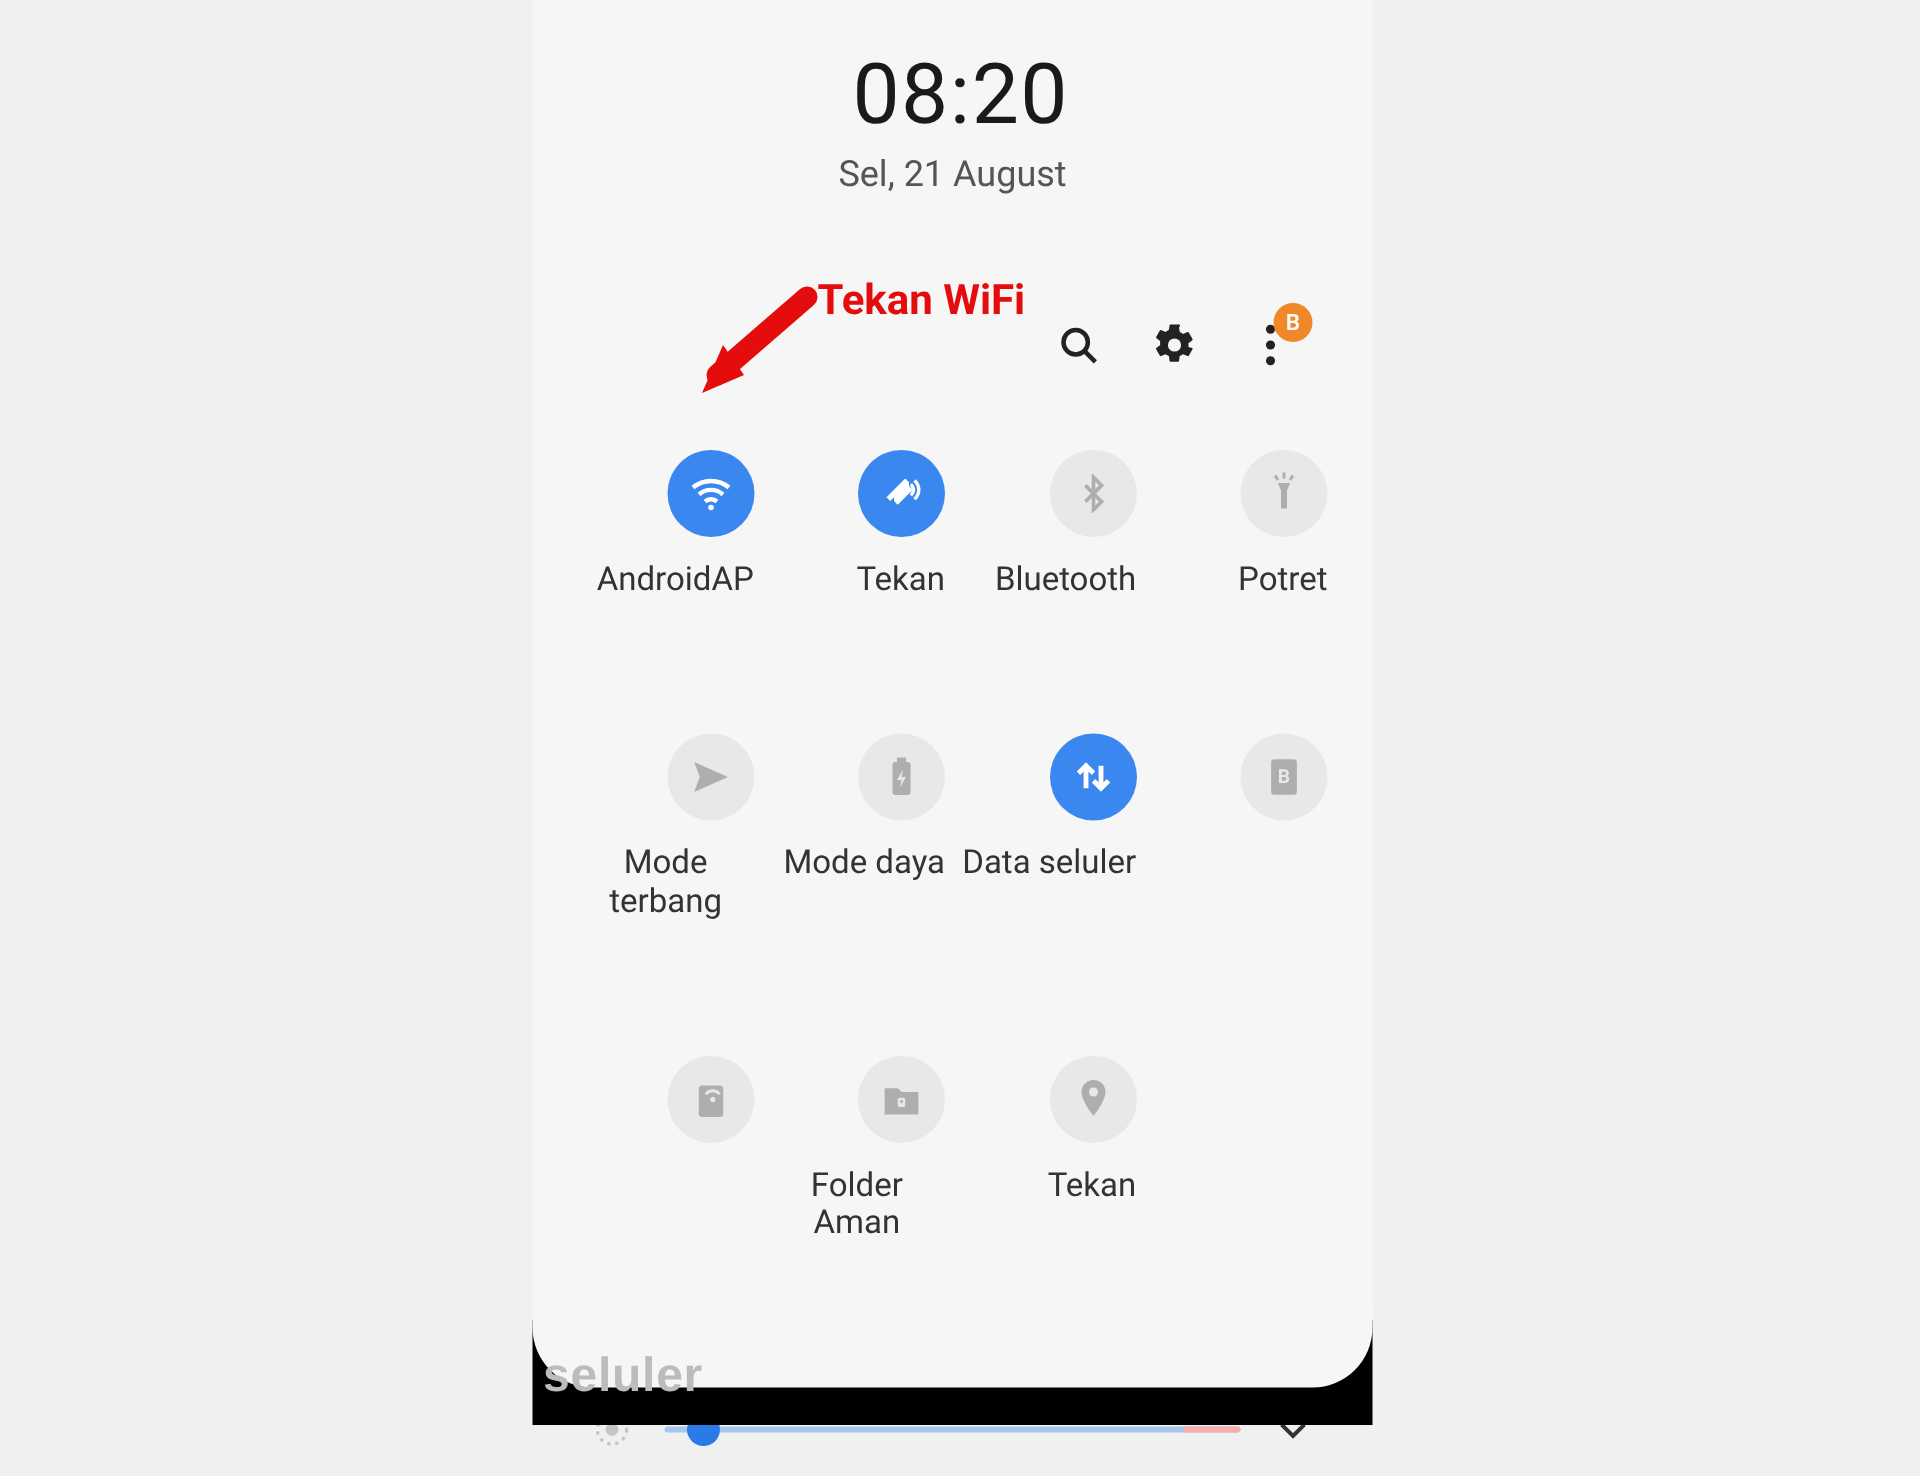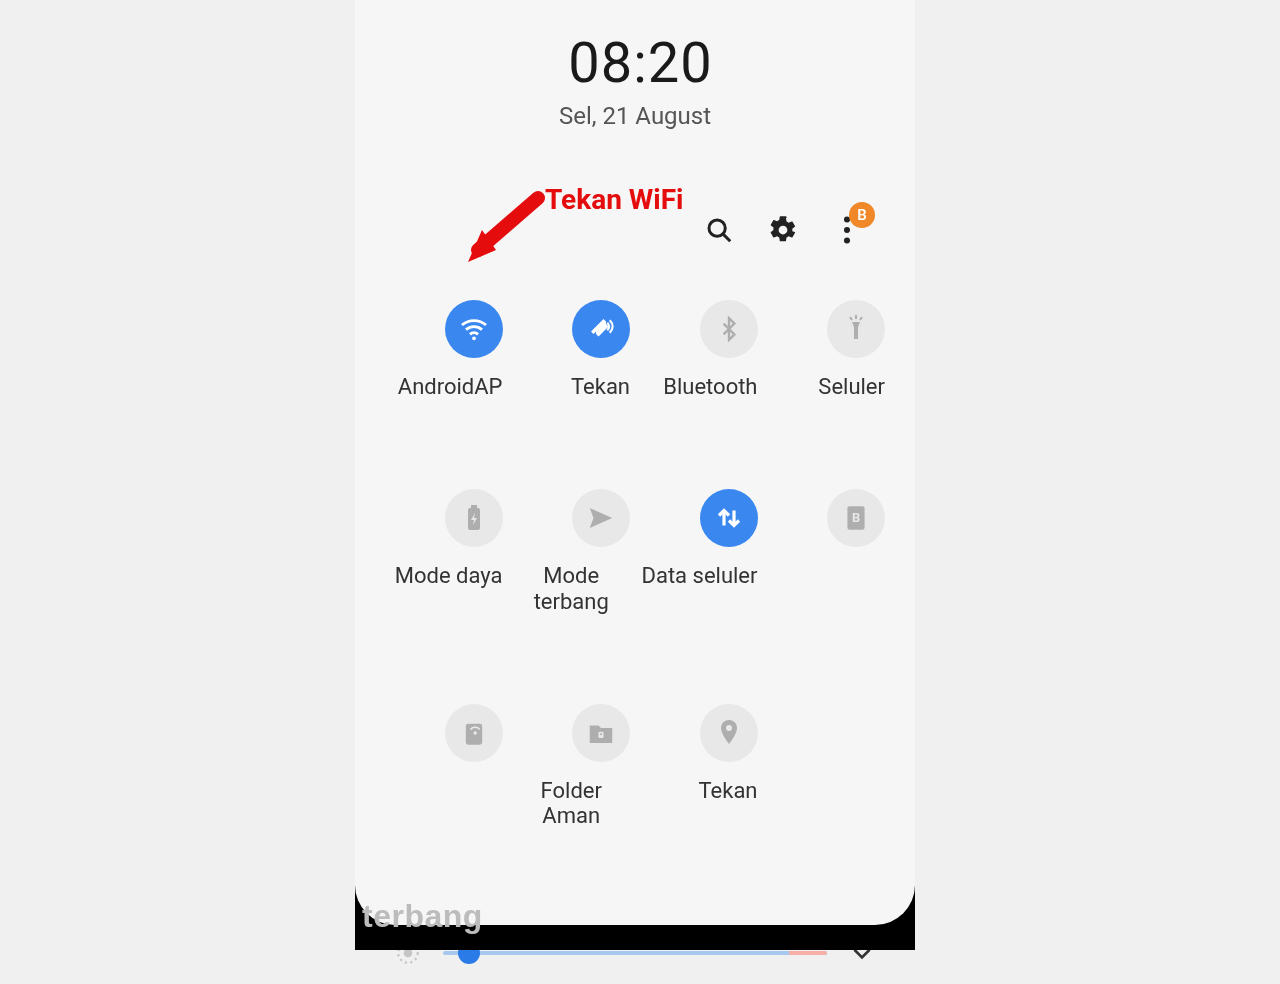--- a/index.html
+++ b/index.html
@@ -270,39 +270,39 @@
       </div>
       <div class="tile">
         <div class="circle">
           <svg width="24" height="30" viewBox="0 0 24 30" fill="#aeaeae">
             <path d="M8 8h8l-2 5v12h-4V13Z"></path>
             <line x1="12" y1="1" x2="12" y2="5" stroke="#aeaeae" stroke-width="2"></line>
             <line x1="6" y1="3" x2="8" y2="6" stroke="#aeaeae" stroke-width="2"></line>
             <line x1="18" y1="3" x2="16" y2="6" stroke="#aeaeae" stroke-width="2"></line>
           </svg>
         </div>
-        <div class="label">Seluler</div>
+        <div class="label">Potret</div>
+      </div>
+      <div class="tile">
+        <div class="circle">
+          <svg width="30" height="30" viewBox="0 0 24 24" fill="#aeaeae">
+            <path d="M21 12 3 20l3-8-3-8Z"></path>
+          </svg>
+        </div>
+        <div class="label">Mode terbang</div>
       </div>
       <div class="tile">
         <div class="circle">
           <svg width="24" height="30" viewBox="0 0 24 30" fill="#aeaeae">
             <rect x="6" y="5" width="12" height="22" rx="2"></rect>
             <rect x="9" y="2" width="6" height="3"></rect>
             <path d="M13 10l-4 7h3l-1 5 4-7h-3Z" fill="#e8e8e8"></path>
           </svg>
         </div>
         <div class="label">Mode daya</div>
-      </div>
-      <div class="tile">
-        <div class="circle">
-          <svg width="30" height="30" viewBox="0 0 24 24" fill="#aeaeae">
-            <path d="M21 12 3 20l3-8-3-8Z"></path>
-          </svg>
-        </div>
-        <div class="label">Mode terbang</div>
       </div>
       <div class="tile active">
         <div class="circle">
           <svg width="30" height="30" viewBox="0 0 24 24" fill="none" stroke="#fff" stroke-width="2.6">
             <path d="M8 18V6"></path>
             <path d="M4 10l4-4 4 4"></path>
             <path d="M16 6v12"></path>
             <path d="M12 14l4 4 4-4"></path>
           </svg>
         </div>
@@ -373,14 +373,14 @@
 
 <div class="bottom-mask"></div>
 
 <div class="annotation-label">Tekan WiFi</div>
 <svg class="annotation-arrow" viewBox="0 0 90 80">
   <path d="M80 8 L20 60" stroke="#e40c0c" stroke-width="14" stroke-linecap="round"></path>
   <path d="M10 72 L38 60 L24 40 Z" fill="#e40c0c"></path>
 </svg>
 
 <div class="watermark">
-  <span>terbang</span>
+  <span>seluler</span>
 </div>
 
 </body></html>

